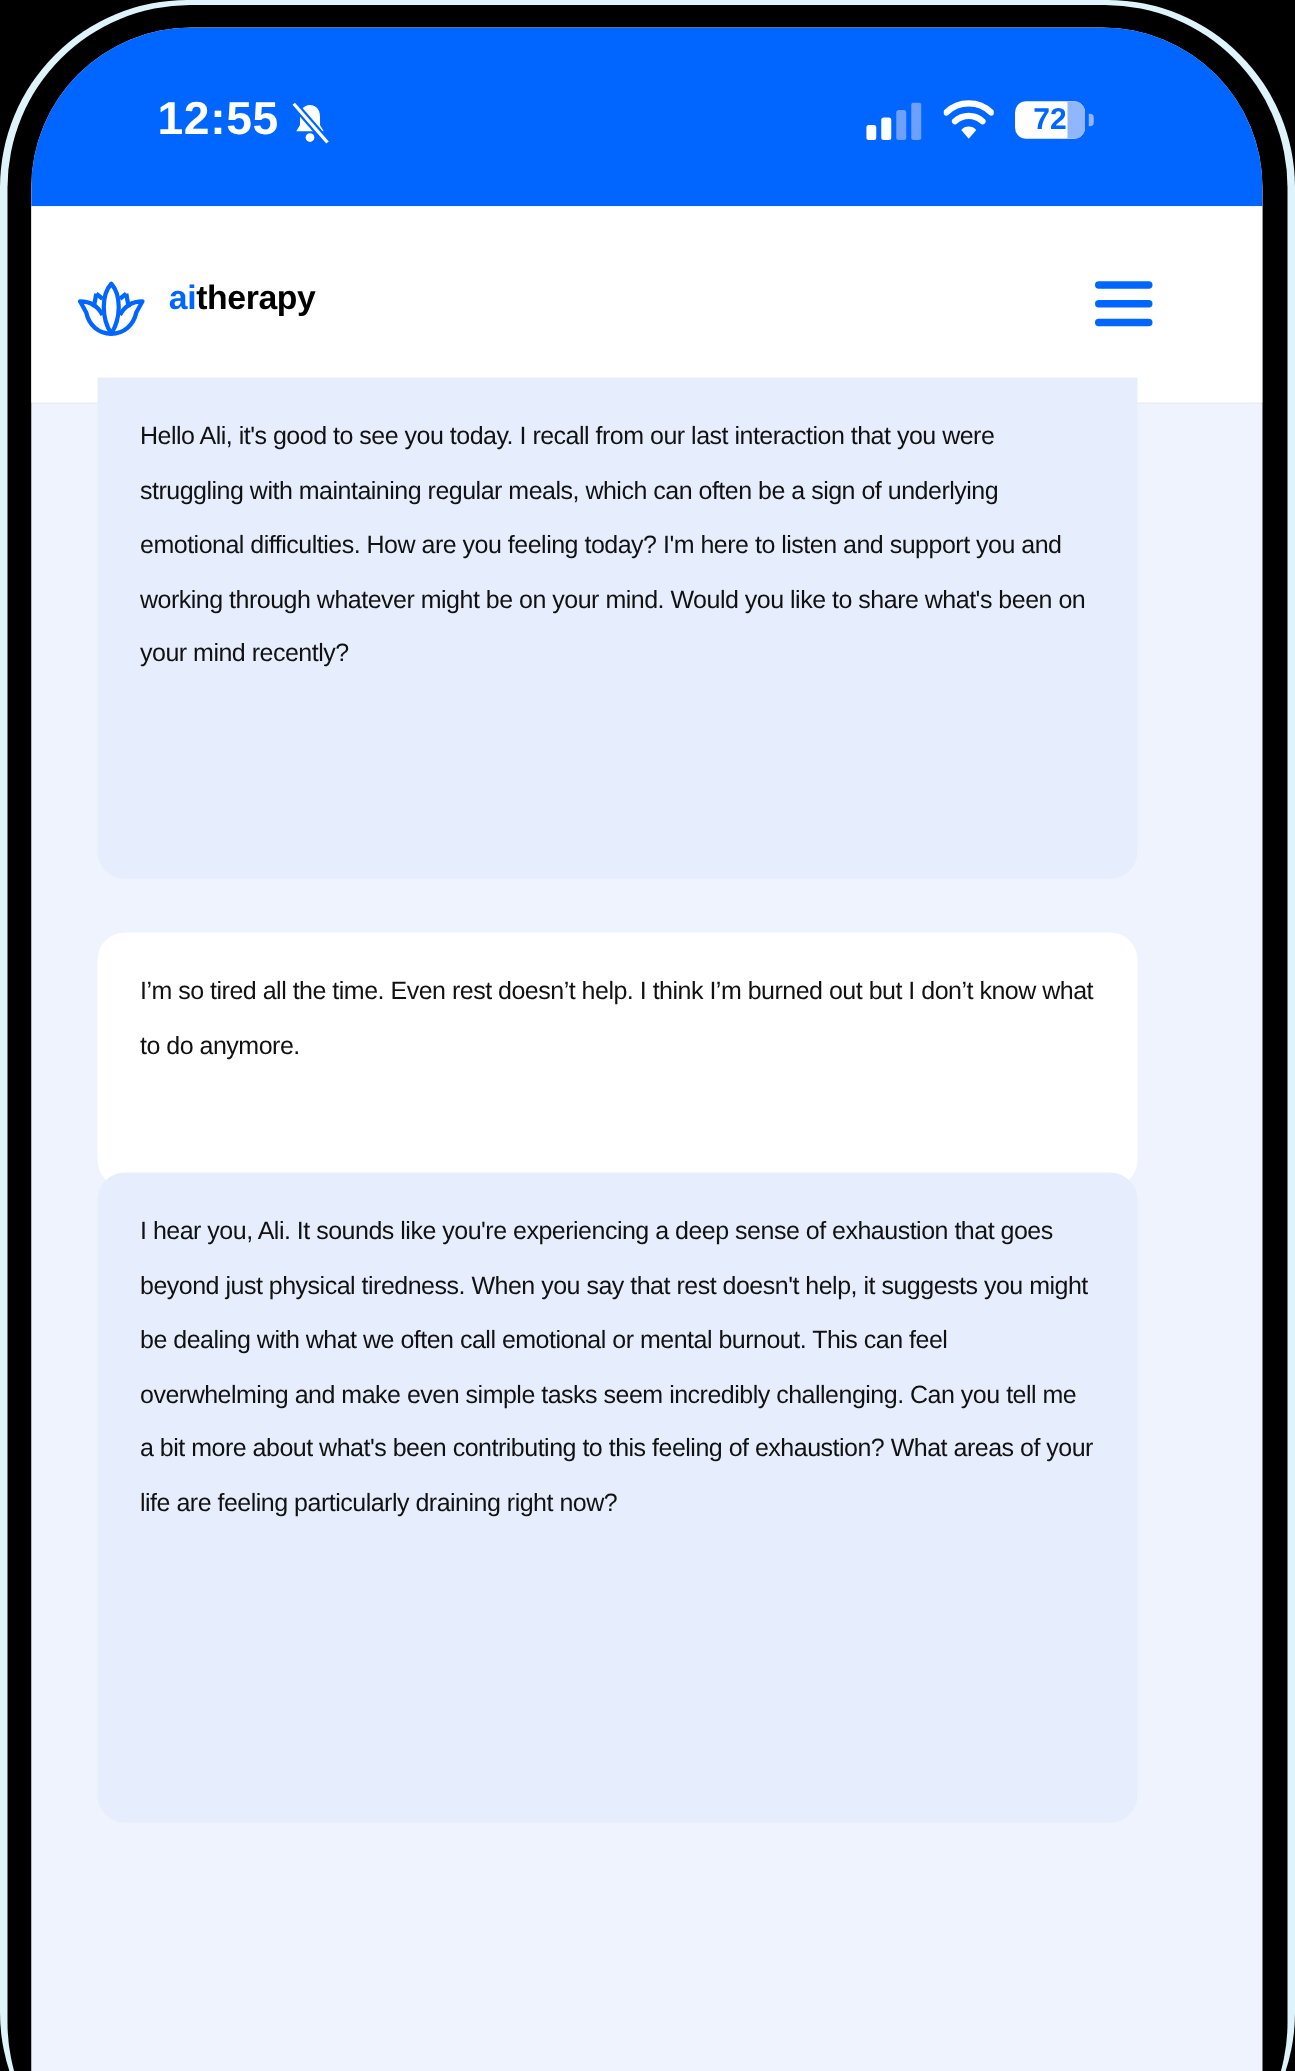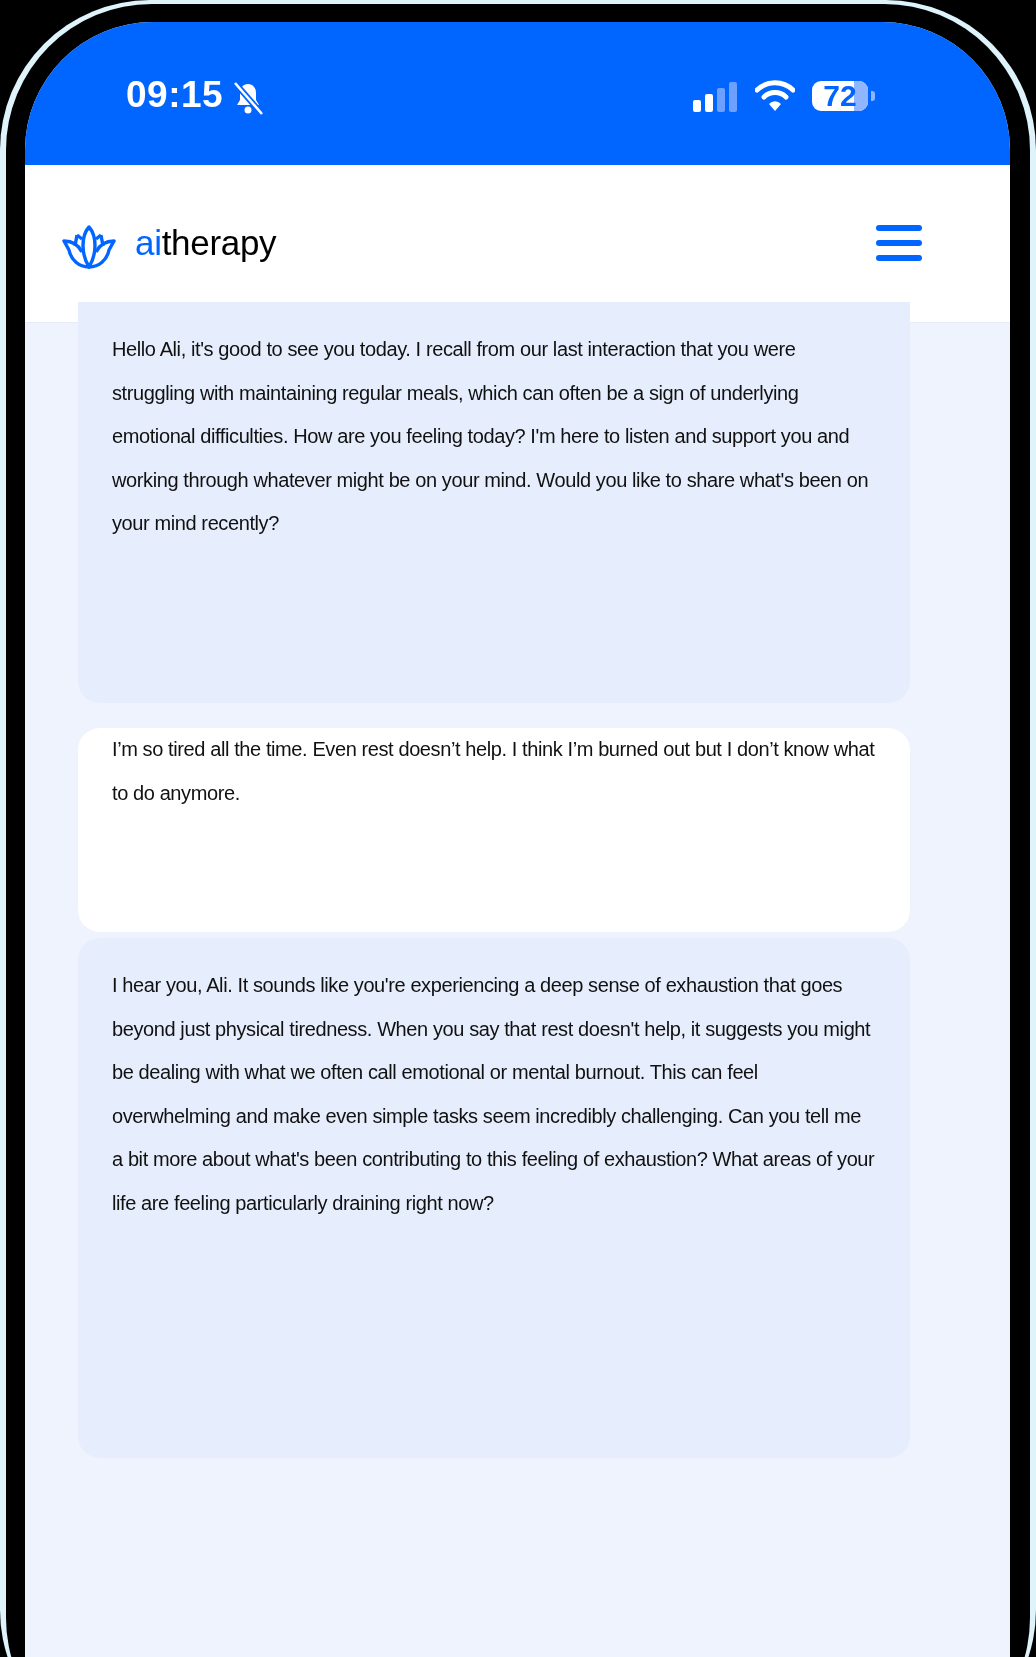--- a/index.html
+++ b/index.html
@@ -26,56 +26,56 @@
     position:absolute; left:101px; top:52px; font-size:37px; font-weight:bold; letter-spacing:0.5px;
   }
   .bell { position:absolute; left:206px; top:58px; width:34px; height:36px; }
   .signal { position:absolute; left:668px; top:60px; width:50px; height:30px; }
   .wifi { position:absolute; left:730px; top:56px; width:40px; height:34px; }
   .battery {
     position:absolute; left:787px; top:59px; width:56px; height:30px; border-radius:9px; background:#fff; overflow:hidden;
   }
   .battery .empty { position:absolute; right:0; top:0; width:14px; height:100%; background:#8fb6ff; }
   .battery .num {
-    position:absolute; left:0; top:0; width:56px; text-align:center; color:#0066ff; font-weight:bold; font-size:30px; line-height:30px;
+    position:absolute; left:0; top:0; width:56px; text-align:center; color:#0066ff; font-weight:bold; font-size:24px; line-height:30px;
   }
   .battery-tip { position:absolute; left:846px; top:69px; width:4px; height:10px; border-radius:0 3px 3px 0; background:#8fb6ff; }
 
   .header {
     position:absolute; left:0; top:143px; width:100%; height:157px; background:#fff;
     box-shadow:0 1px 0 rgba(0,0,0,0.03);
   }
   .logo-icon { position:absolute; left:36px; top:59px; width:56px; height:46px; }
-  .brand { position:absolute; left:110px; top:58px; font-size:35px; font-weight:normal; color:#000; letter-spacing:-0.3px; }
+  .brand { position:absolute; left:110px; top:58px; font-size:27px; font-weight:bold; color:#000; letter-spacing:-0.3px; }
   .brand .ai { color:#0066ff; }
   .menu-btn { position:absolute; left:851px; top:60px; width:46px; height:40px; cursor:pointer; }
   .menu-btn span { display:block; height:6px; border-radius:3px; background:#0066ff; margin-bottom:9px; }
 
   .chat { position:absolute; left:0; top:300px; width:100%; height:1400px; }
   .bubble {
     position:absolute; left:53px; width:832px; box-sizing:border-box;
     padding:0 34px; font-size:20px; line-height:43.6px; color:#111; border-radius:22px;
     letter-spacing:-0.4px;
   }
   .bubble.ai { background:#e6edfc; }
   .bubble.user { background:#ffffff; }
   .b1 { top:-20px; height:401px; padding-top:26px; border-radius:0 0 22px 22px; }
-  .b2 { top:406px; height:204px; }
+  .b2 { top:424px; height:204px; padding-top:26px; }
   .b3 { top:616px; height:520px; padding-top:26px; }
 </style>
 </head>
 <body>
 
 <div class="rim"></div>
 <div class="bezel"></div>
 
 <div class="screen">
 
   <div class="statusbar">
-    <span class="time">09:15</span>
+    <span class="time">12:55</span>
     <svg class="bell" viewBox="0 0 34 36">
       <path d="M17 4c-5 0-8 4-8 9v7l-3 5h22l-3-5v-7c0-5-3-9-8-9z" fill="#fff"></path>
       <circle cx="17" cy="30" r="3.5" fill="#fff"></circle>
       <line x1="4" y1="3" x2="31" y2="34" stroke="#0066ff" stroke-width="6"></line>
       <line x1="4" y1="3" x2="31" y2="34" stroke="#fff" stroke-width="2.6"></line>
     </svg>
     <svg class="signal" viewBox="0 0 50 30">
       <rect x="0" y="18" width="8" height="12" rx="2" fill="#fff"></rect>
       <rect x="12" y="12" width="8" height="18" rx="2" fill="#fff"></rect>
       <rect x="24" y="6" width="8" height="24" rx="2" fill="#6da0ff"></rect>

